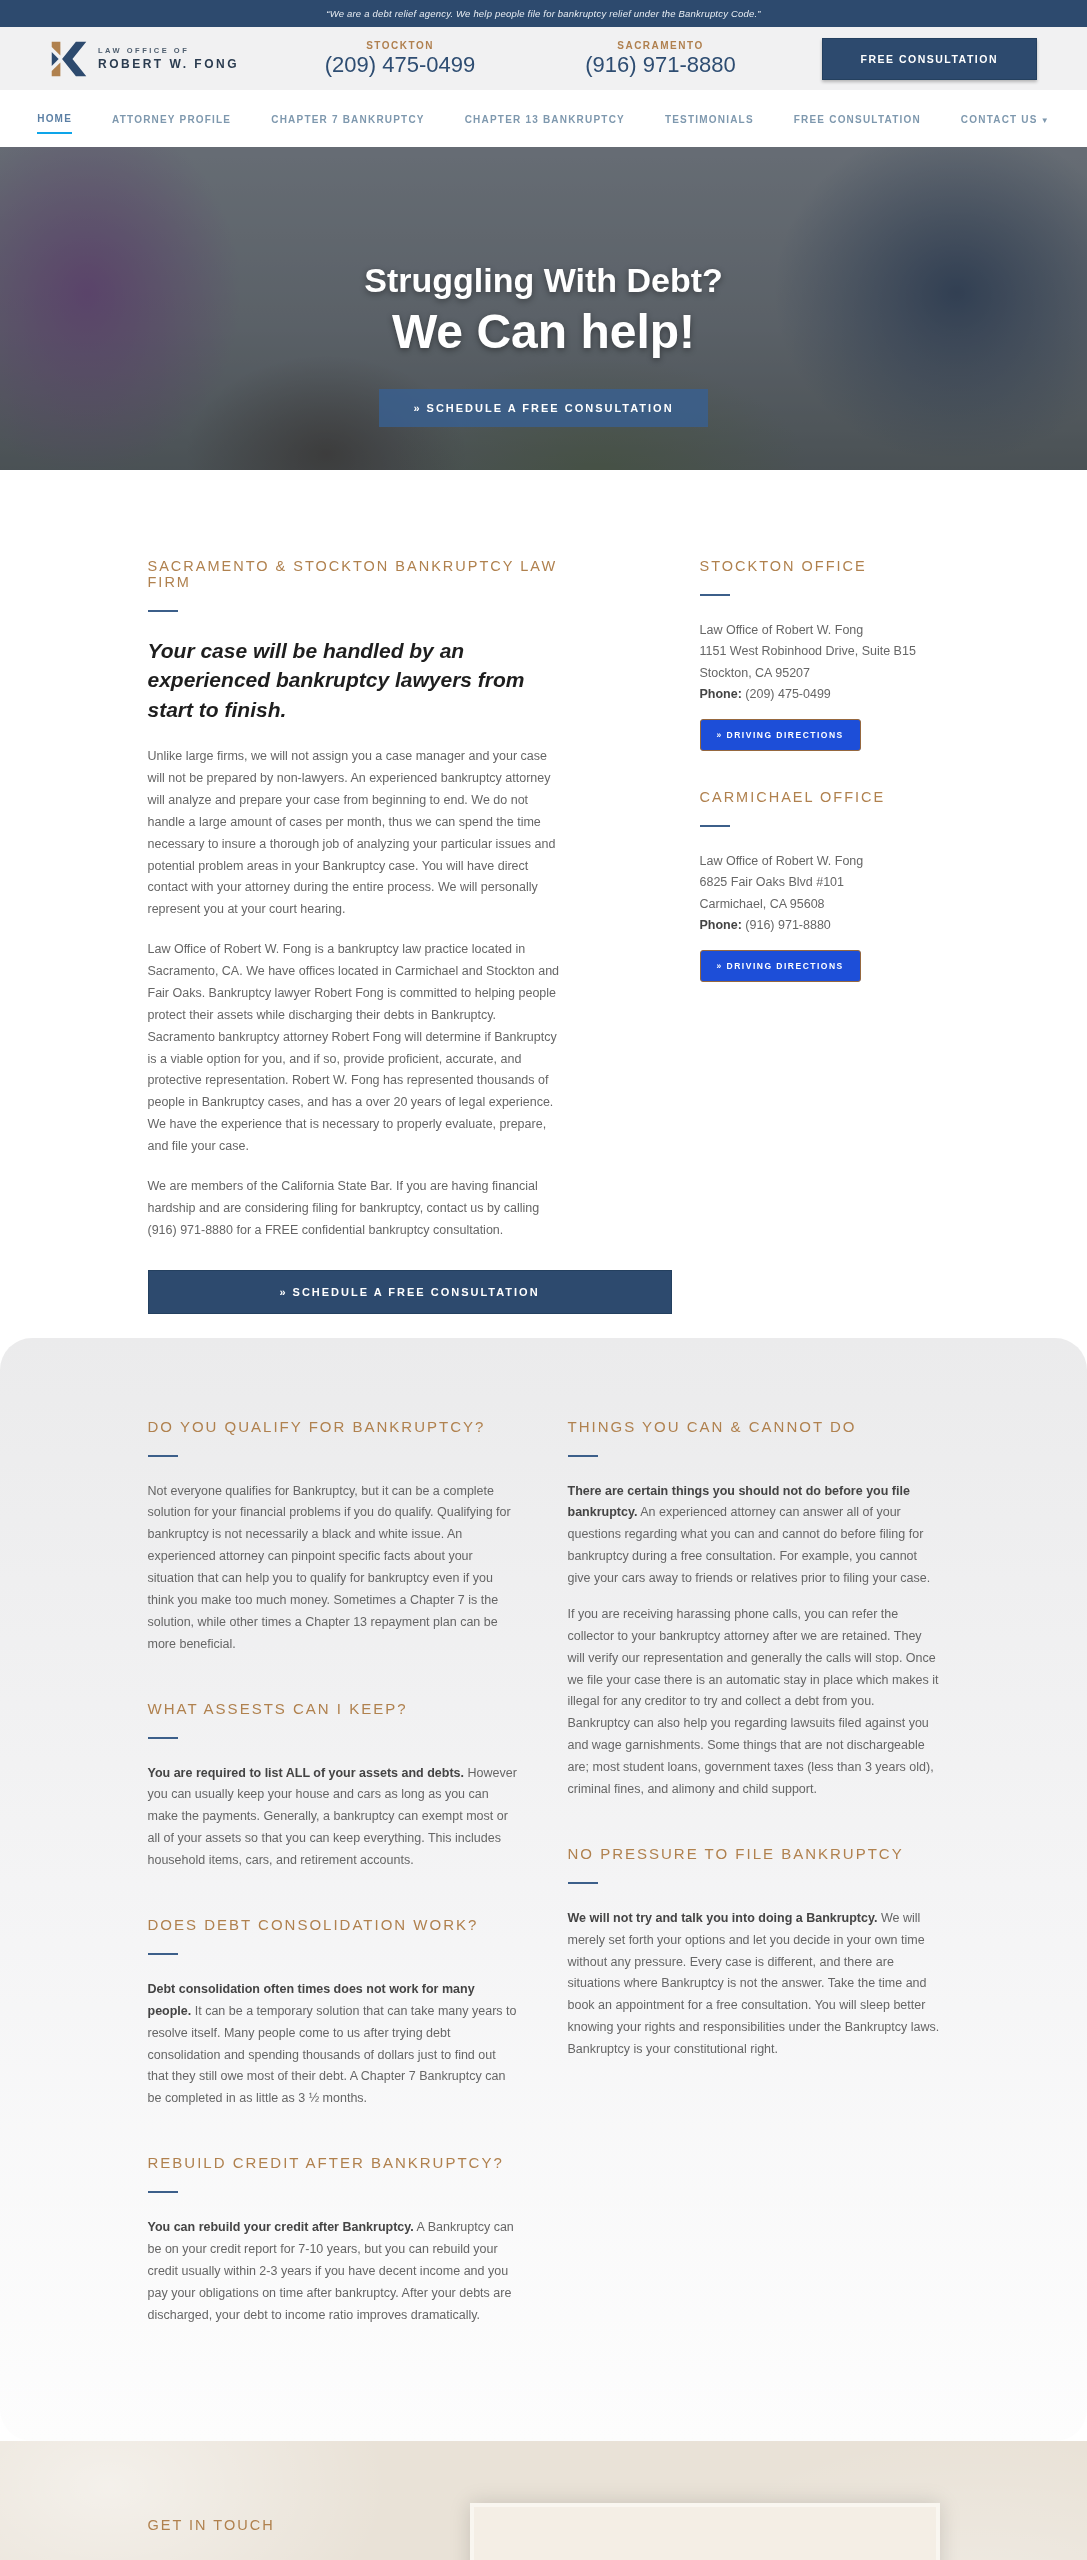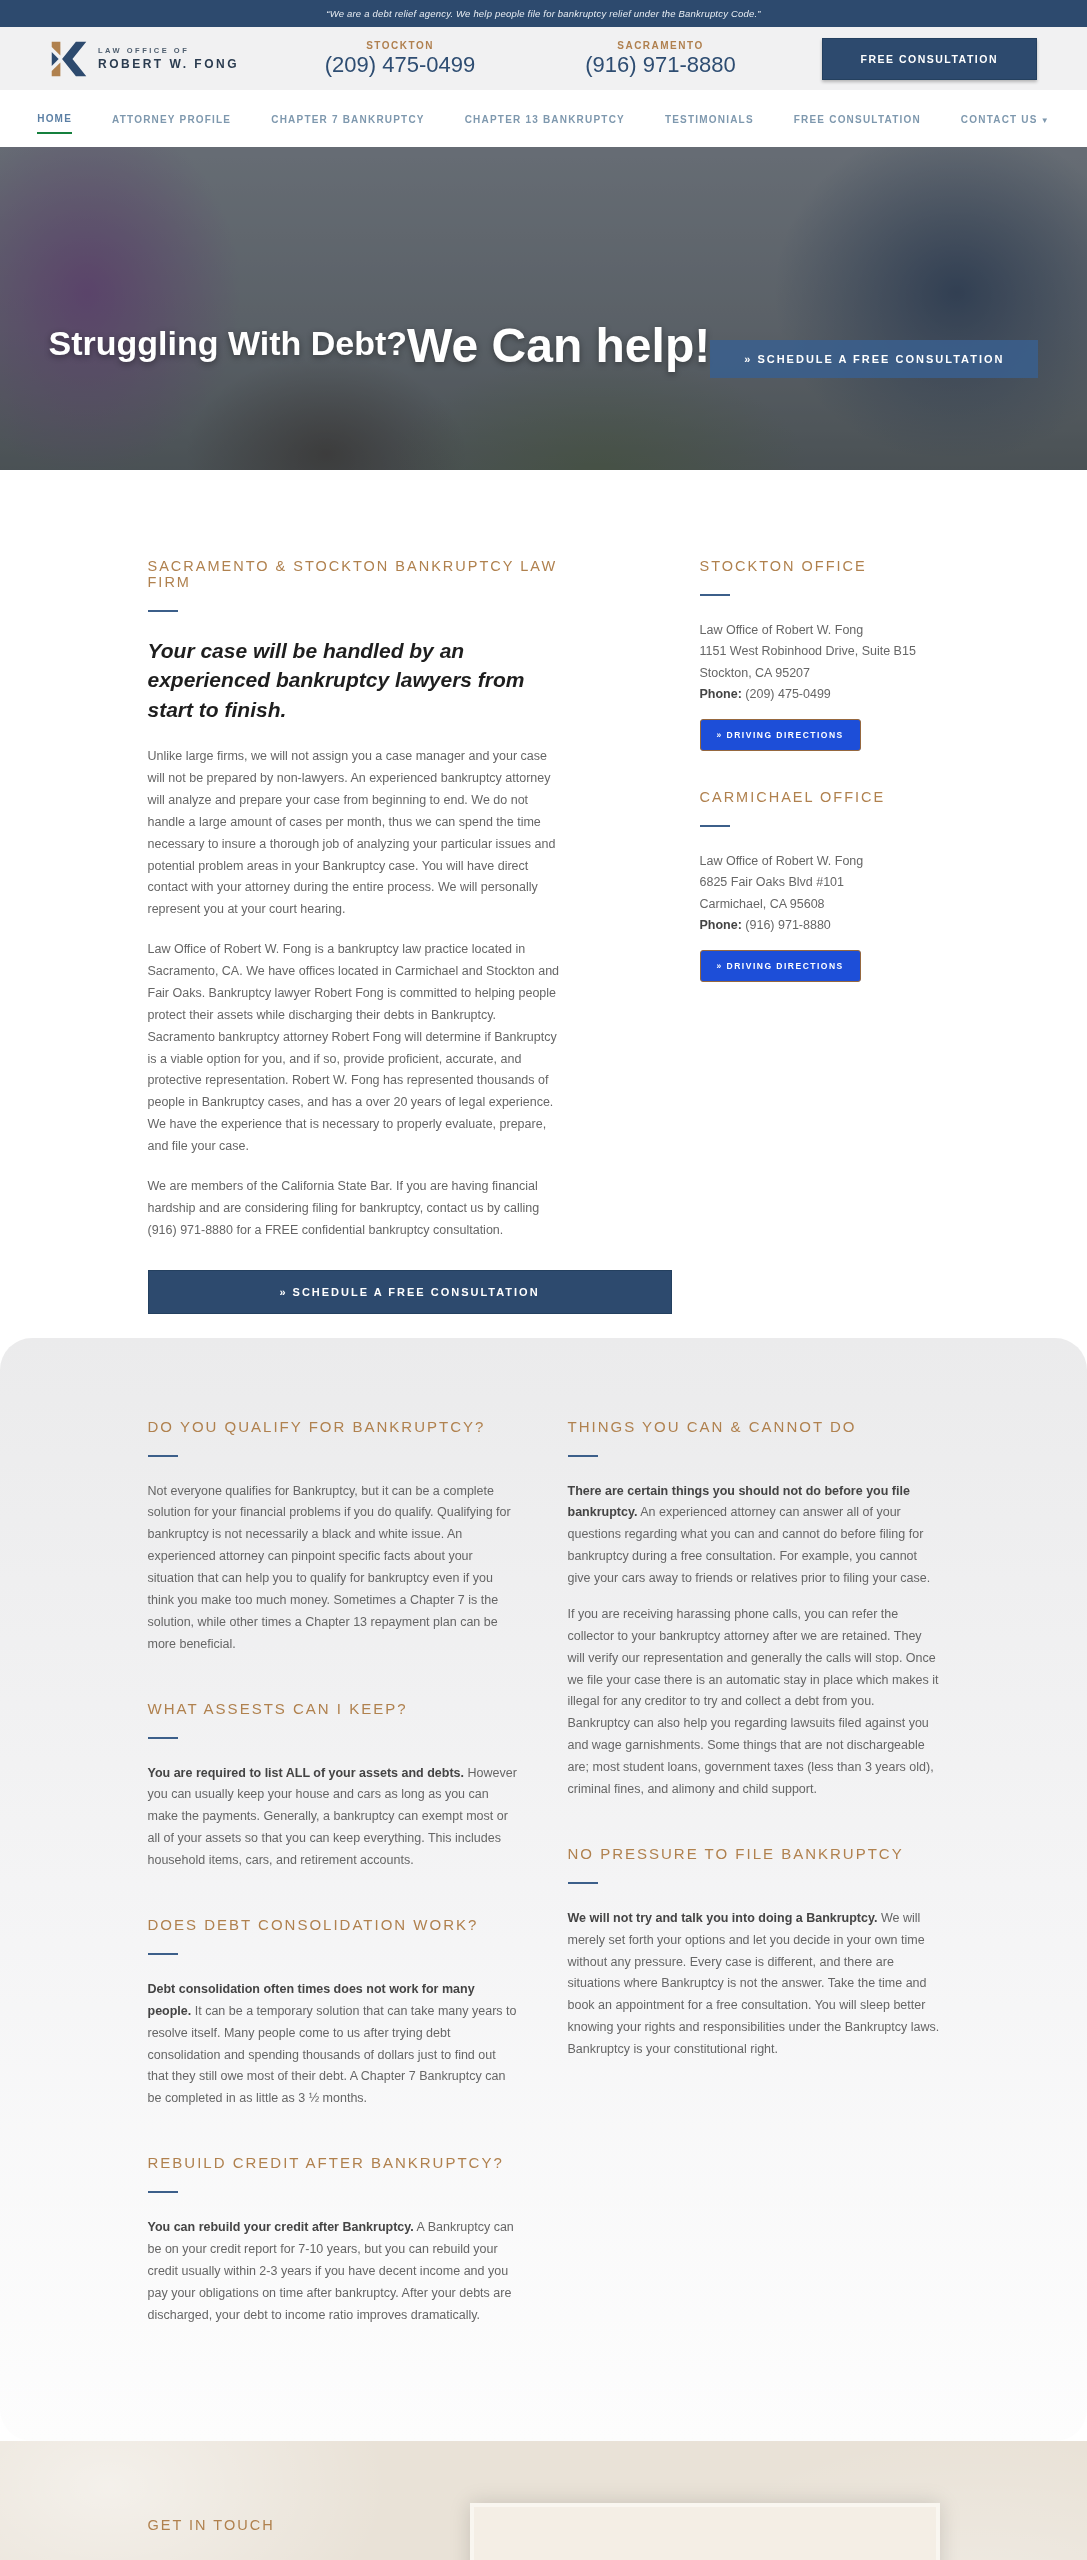--- a/index.html
+++ b/index.html
@@ -18,33 +18,33 @@
   .header-phones { flex:1; display:flex; justify-content:center; gap:110px; }
   .hphone { text-align:center; }
   .hphone .plabel { font-size:10px; letter-spacing:1.5px; color:#b0804f; font-weight:bold; }
   .hphone .pnum { font-size:22px; color:#2e4d72; margin-top:1px; }
   .hdr-cta { background:#2d4a6e; border:1px solid #24405f; color:#fff; font-size:10.5px; letter-spacing:1.5px; font-weight:bold;
              padding:14px 38px; cursor:pointer; box-shadow:0 2px 3px rgba(0,0,0,.25); }
 
   
   .nav { background:#fff; height:57px; display:flex; align-items:center; justify-content:center; gap:40px; }
   .nav a { text-decoration:none; font-size:10px; letter-spacing:1.2px; color:#7e98ae; font-weight:bold; padding:10px 0 8px; }
-  .nav a.active { color:#5b7fa4; border-bottom:2px solid #15803d; }
+  .nav a.active { color:#5b7fa4; border-bottom:2px solid #0ea5e9; }
   .nav .chev { font-size:8px; color:#7e98ae; margin-left:3px; }
 
   
   .hero { position:relative; height:323px; overflow:hidden;
     background:
       radial-gradient(ellipse 220px 260px at 8% 45%, rgba(134,78,150,.75), transparent 70%),
       radial-gradient(ellipse 260px 240px at 88% 45%, rgba(52,74,104,.8), transparent 70%),
       radial-gradient(ellipse 300px 160px at 55% 100%, rgba(96,116,70,.55), transparent 70%),
       radial-gradient(ellipse 200px 140px at 30% 95%, rgba(70,60,50,.6), transparent 70%),
       linear-gradient(180deg, #9aa1a7 0%, #878e92 55%, #6d7574 100%); }
   .hero::before { content:""; position:absolute; inset:0; background:rgba(18,24,34,.38); }
-  .hero-inner { position:relative; z-index:2; height:100%; display:flex; flex-direction:row; align-items:center; justify-content:center; padding-top:70px; }
+  .hero-inner { position:relative; z-index:2; height:100%; display:flex; flex-direction:column; align-items:center; justify-content:center; padding-top:70px; }
   .hero-l1 { color:#fff; font-size:34px; font-weight:600; text-shadow:0 2px 6px rgba(0,0,0,.4); }
   .hero-l2 { color:#fff; font-size:48px; font-weight:800; margin-top:4px; text-shadow:0 2px 6px rgba(0,0,0,.4); }
   .hero-btn { margin-top:30px; background:rgba(57,95,142,.85); color:#fff; border:none; font-size:11px; font-weight:bold;
               letter-spacing:2px; padding:13px 34px; cursor:pointer; }
 
   
   .container { width:792px; margin:0 auto; }
   .kicker { color:#b0814e; font-size:14.5px; letter-spacing:2px; font-weight:500; }
   .divider { width:30px; border-top:2px solid #3c5f8a; margin:20px 0 24px; }
   .body-txt { font-size:12.5px; line-height:1.75; color:#666; }

